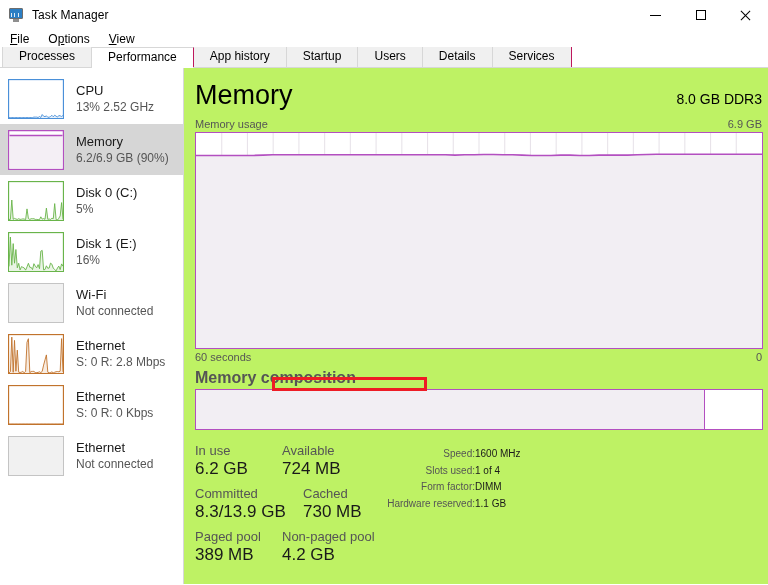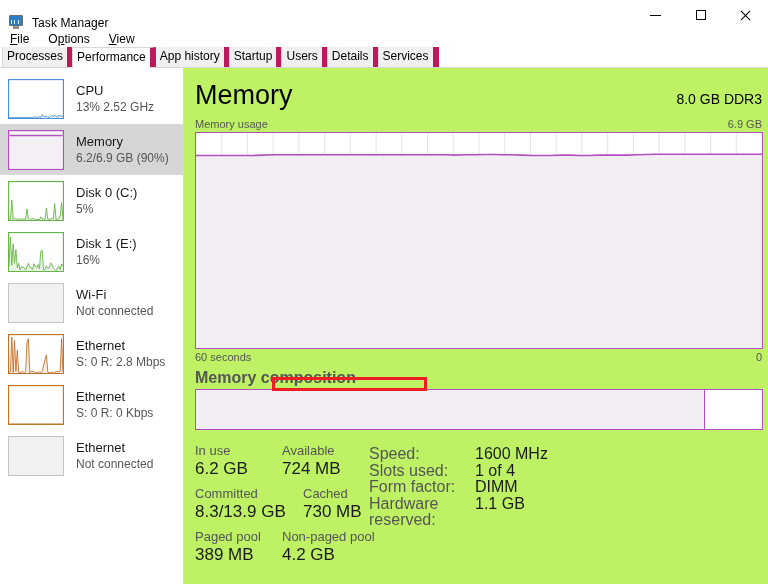--- a/index.html
+++ b/index.html
@@ -9,21 +9,21 @@
     overflow: hidden;
     background: #ffffff;
     font-family: "Liberation Sans", sans-serif;
     -webkit-font-smoothing: antialiased;
   }
 
   
   #titlebar {
     height: 30px;
     display: flex;
-    align-items: flex-end;
+    align-items: center;
     background: #ffffff;
     position: relative;
   }
   #app-icon {
     width: 16px; height: 16px;
     margin-left: 9px; margin-right: 7px;
     position: relative;
     flex: none;
   }
   #app-icon .mon {
@@ -91,23 +91,23 @@
     padding-left: 3px;
     background: #ffffff;
     border-bottom: 1px solid #d7d7d7;
     position: relative;
   }
   #tabstrip .tab {
     font-size: 12px;
     color: #000;
     height: 20px;
     line-height: 19px;
-    padding: 0 4px;
+    padding: 0 16px;
     border-left: 1px solid #d7d7d7;
-    border-right: 6px solid #be185d;
+    border-right: 1px solid #be185d;
     margin-left: -1px;
     background: #f0f0f0;
     position: relative;
     white-space: nowrap;
     cursor: default;
   }
   #tabstrip .tab.active {
     background: #ffffff;
     border-top: 1px solid #d7d7d7;
     z-index: 2;
@@ -245,21 +245,21 @@
     color: #555555;
     line-height: 14px;
     white-space: nowrap;
   }
   .stat-value {
     font-size: 17px;
     color: #1a1a1a;
     line-height: 22px;
     white-space: nowrap;
   }
-  .spec-line { display: flex; font-size: 16px; line-height: 16.5px; }
+  .spec-line { display: flex; font-size: 10px; line-height: 16.5px; text-align: right; }
   .spec-key { width: 106px; flex: none; color: #555555; }
   .spec-val { color: #1a1a1a; }
 
   #highlight-box {
     position: absolute;
     border: 3px solid #ee1c25;
     pointer-events: none;
   }
 </style>
 </head>

